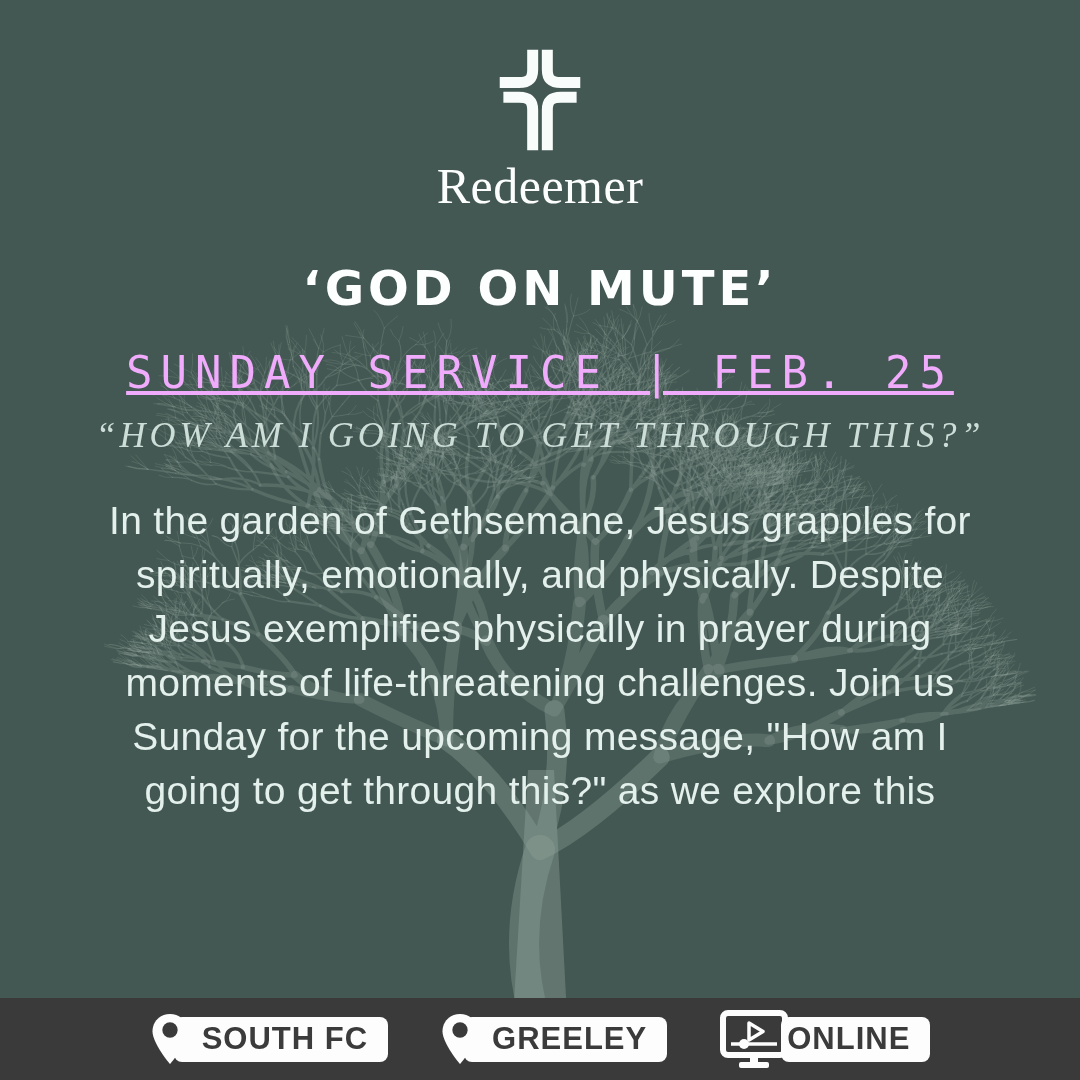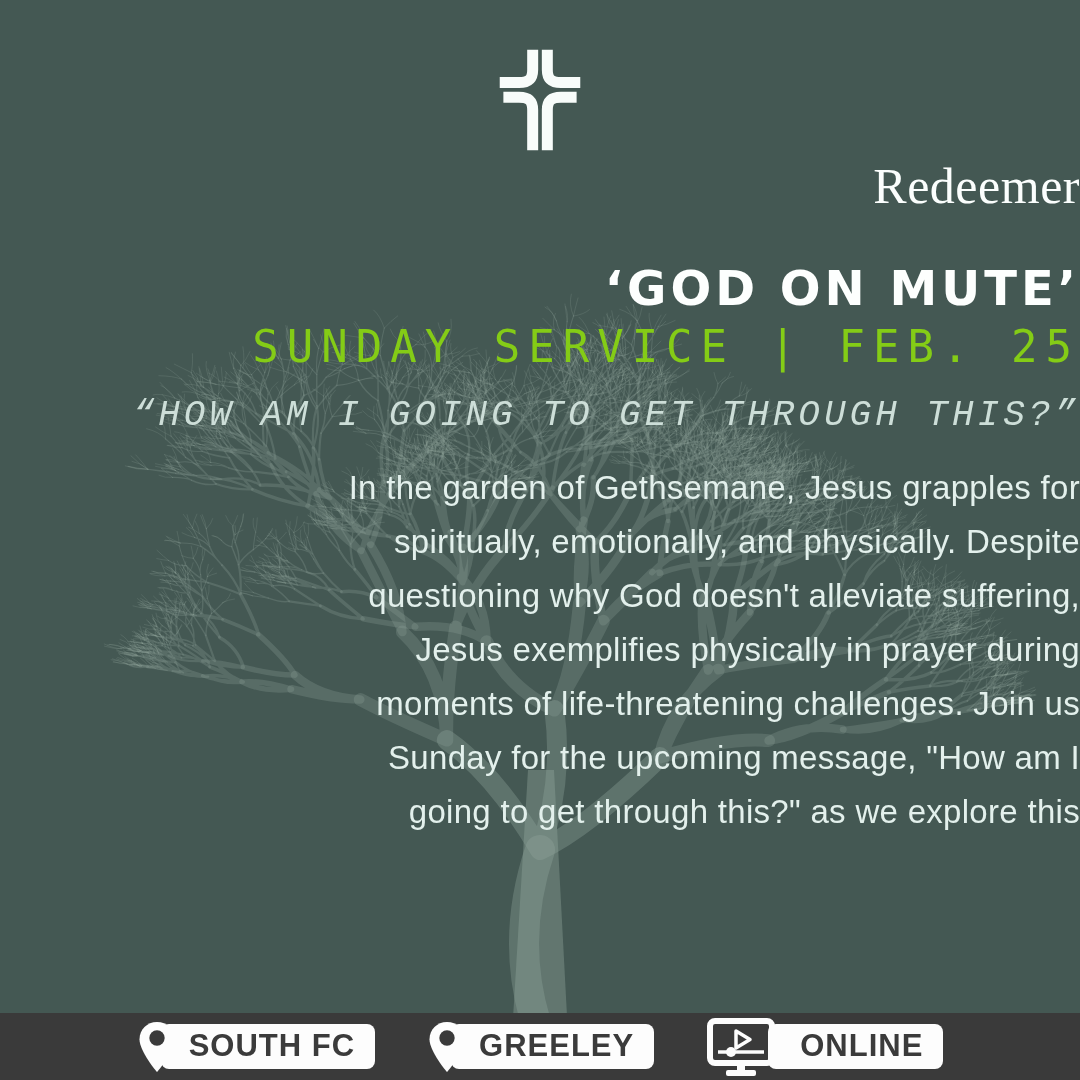--- a/index.html
+++ b/index.html
@@ -3,59 +3,60 @@
 <meta charset="utf-8">
 <style>
   html,body{margin:0;padding:0;background:#2b2b2b;}
   .canvas{
     position:relative;width:1080px;height:1080px;overflow:hidden;
     background:#445853;
     font-family:"Liberation Sans",sans-serif;
     -webkit-font-smoothing:antialiased;
   }
   .tree{position:absolute;inset:0;pointer-events:none;}
-  .content{position:relative;text-align:right;z-index:2;}
+  .content{position:relative;text-align:center;z-index:2;}
   .cross{display:block;margin:46px auto 4px auto;}
   .brand{
     font-family:"Liberation Serif","DejaVu Serif",serif;
     font-size:50px;line-height:56px;color:#fbfefd;letter-spacing:0.5px;
   }
   .title{
     margin:40px 0 0 0;
     font-family:"DejaVu Sans",sans-serif;font-weight:bold;
     font-size:48px;line-height:68px;letter-spacing:4px;color:#fdfffe;
   }
   .subtitle{
+    margin-top:26px;
     font-family:"DejaVu Sans Mono","Liberation Mono",monospace;
-    font-size:44px;line-height:50px;letter-spacing:8px;color:#84cc16;
+    font-size:44px;line-height:50px;letter-spacing:8px;color:#f0abfc;text-decoration:underline;
   }
   .quote{
-    margin-top:23px;
-    font-family:Liberation Mono, monospace;
+    margin-top:16px;
+    font-family:Liberation Serif, serif;
     font-style:italic;font-size:36px;line-height:42px;letter-spacing:4px;
     color:#cddeD8;
   }
   .body{
-    margin-top:24px;
-    font-size:33px;line-height:54px;color:#e3f0ec;letter-spacing:0.3px;
+    margin-top:38px;
+    font-size:39px;line-height:54px;color:#e3f0ec;letter-spacing:0.3px;
   }
   .bar{
-    position:absolute;left:0;right:0;bottom:0;height:67px;background:#3a3a3a;
+    position:absolute;left:0;right:0;bottom:0;height:82px;background:#3a3a3a;
     display:flex;align-items:center;justify-content:center;gap:52px;z-index:3;
   }
   .badge{display:flex;align-items:center;position:relative;}
   .badge .icon{position:relative;z-index:2;flex:none;display:block;}
   .badge-label{
     position:relative;z-index:1;margin-left:-16px;
     background:#fdfdfd;border-radius:8px;
     padding:4px 20px 5px 28px;
     font-weight:bold;font-size:31px;letter-spacing:1px;color:#3b3b3b;
     font-family:"Liberation Sans",sans-serif;white-space:nowrap;
   }
-  .badge.online .badge-label{margin-left:-10px;padding-left:32px;}
+  .badge.online .badge-label{margin-left:-10px;padding-left:6px;}
 </style>
 </head>
 <body>
 
 <div class="canvas">
 
   <svg id="tree" class="tree" width="1080" height="1080" viewBox="0 0 1080 1080">
       <path d="M540.0 1035.0Q508.0 944.6 540.0 850.0" fill="none" stroke="#93a79f" stroke-opacity="0.34" stroke-width="30" stroke-linecap="round"></path>
       <path d="M540.0 850.0Q586.3 828.4 659.8 757.1M540.0 850.0Q563.9 781.6 554.4 710.1M540.0 850.0Q494.4 773.2 446.8 740.1" fill="none" stroke="#93a79f" stroke-opacity="0.34" stroke-width="20" stroke-linecap="round"></path>
       <path d="M659.8 757.1Q729.1 736.8 768.6 740.6M659.8 757.1Q679.5 711.0 708.1 670.6M659.8 757.1Q671.9 704.4 718.2 670.3M554.4 710.1Q573.2 672.9 579.5 603.1M554.4 710.1Q587.7 652.8 603.3 621.3M554.4 710.1Q506.7 687.6 486.7 641.7M446.8 740.1Q445.6 693.8 455.8 627.1M446.8 740.1Q444.3 671.1 402.4 632.1M446.8 740.1Q390.6 715.7 360.3 699.6" fill="none" stroke="#93a79f" stroke-opacity="0.26" stroke-width="13" stroke-linecap="round"></path>
@@ -82,21 +83,20 @@
 
     <h1 class="title">‘GOD ON MUTE’</h1>
 
     <div class="subtitle">SUNDAY SERVICE | FEB. 25</div>
 
     <div class="quote">“HOW AM I GOING TO GET THROUGH THIS?”</div>
 
     <div class="body" id="body-lines">
         <div>In the garden of Gethsemane, Jesus grapples for</div>
         <div>spiritually, emotionally, and physically. Despite</div>
-        <div>questioning why God doesn't alleviate suffering,</div>
         <div>Jesus exemplifies physically in prayer during</div>
         <div>moments of life-threatening challenges. Join us</div>
         <div>Sunday for the upcoming message, "How am I</div>
         <div>going to get through this?" as we explore this</div>
       </div>
   </div>
 
   <footer class="bar">
 
     <div class="badge">

